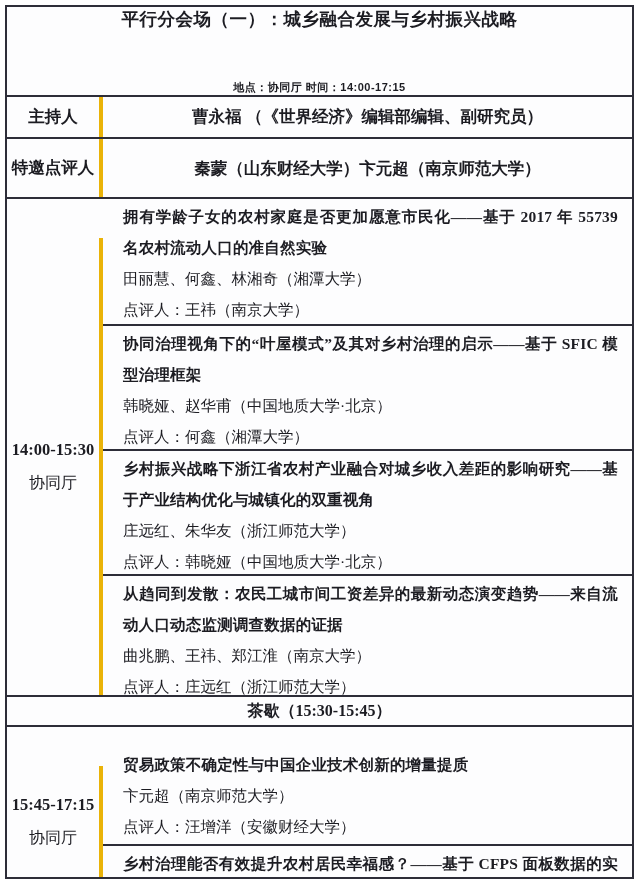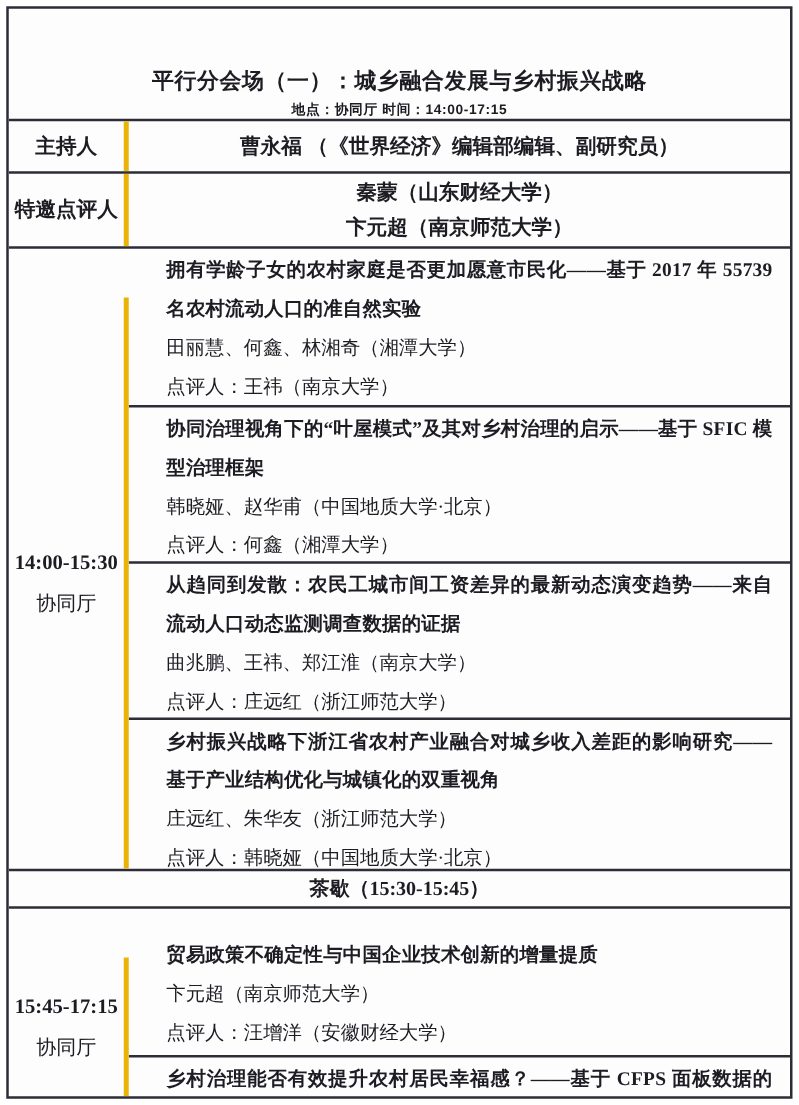--- a/index.html
+++ b/index.html
@@ -18,21 +18,21 @@
   .row { width: 100%; overflow: hidden; }
   .row + .row { border-top: 2px solid #2d2d38; }
 
   .sans { font-family: "Liberation Sans", "DejaVu Sans", sans-serif; }
   .serif { font-family: "Liberation Serif", "DejaVu Serif", serif; }
 
   
   .header-row {
     height: 88px;
     display: flex; flex-direction: column;
-    align-items: center; justify-content: flex-end;
+    align-items: center; justify-content: space-between;
     gap: 4px;
   }
   .header-title { font-size: 17.5px; font-weight: bold; letter-spacing: 0.5px; }
   .header-subtitle { font-size: 11px; font-weight: bold; letter-spacing: 0.5px; }
 
   
   .two-col { display: flex; }
   .col-left {
     width: 96px; flex: 0 0 96px;
     border-right: 4px solid #eab308;
@@ -44,35 +44,35 @@
 
   .host-row { height: 42px; }
   .host-row .col-right {
     display: flex; align-items: center; justify-content: center;
     font-size: 16.5px; font-weight: bold;
   }
   .left-label { font-size: 16.5px; font-weight: bold; }
 
   .commentators-row { height: 60px; }
   .commentators-row .col-right {
-    display: flex; flex-direction: column;
+    display: flex; flex-direction: row;
     align-items: center; justify-content: center;
     font-size: 16.5px; font-weight: bold; line-height: 28px;
   }
 
   
   .session-row .col-left { gap: 13px; margin-top: 39px; }
   .session-time { font-size: 16.5px; font-weight: bold; font-family: "Liberation Serif", "DejaVu Serif", serif; }
   .session-venue { font-size: 16px; font-family: "Liberation Serif", "DejaVu Serif", serif; }
 
   .session1-row { height: 498px; }
   .session2-row { height: 152px; }
 
   .paper-block {
-    padding: 2px 14px 0 30px;
+    padding: 2px 14px 0 20px;
     line-height: 31px;
     font-size: 15.5px;
     overflow: hidden;
   }
   .paper-block + .paper-block { border-top: 2px solid #2d2d38; }
   .paper-title { font-weight: bold; text-align: justify; letter-spacing: 0.2px; }
   .paper-authors, .paper-discussant { font-weight: normal; }
 
   .s1-p { height: 125px; }
   .s1-p:last-child { height: 123px; }
@@ -126,29 +126,29 @@
         <div class="paper-discussant">点评人：王祎（南京大学）</div>
       </div>
 
       <div class="paper-block s1-p">
         <div class="paper-title">协同治理视角下的“叶屋模式”及其对乡村治理的启示——基于 SFIC 模型治理框架</div>
         <div class="paper-authors">韩晓娅、赵华甫（中国地质大学·北京）</div>
         <div class="paper-discussant">点评人：何鑫（湘潭大学）</div>
       </div>
 
       <div class="paper-block s1-p">
+        <div class="paper-title">乡村振兴战略下浙江省农村产业融合对城乡收入差距的影响研究——基于产业结构优化与城镇化的双重视角</div>
+        <div class="paper-authors">庄远红、朱华友（浙江师范大学）</div>
+        <div class="paper-discussant">点评人：韩晓娅（中国地质大学·北京）</div>
+      </div>
+
+      <div class="paper-block s1-p">
         <div class="paper-title">从趋同到发散：农民工城市间工资差异的最新动态演变趋势——来自流动人口动态监测调查数据的证据</div>
         <div class="paper-authors">曲兆鹏、王祎、郑江淮（南京大学）</div>
         <div class="paper-discussant">点评人：庄远红（浙江师范大学）</div>
-      </div>
-
-      <div class="paper-block s1-p">
-        <div class="paper-title">乡村振兴战略下浙江省农村产业融合对城乡收入差距的影响研究——基于产业结构优化与城镇化的双重视角</div>
-        <div class="paper-authors">庄远红、朱华友（浙江师范大学）</div>
-        <div class="paper-discussant">点评人：韩晓娅（中国地质大学·北京）</div>
       </div>
 
     </div>
   </div>
 
   <div class="row break-row">茶歇（15:30-15:45）</div>
 
   <div class="row two-col session-row session2-row">
     <div class="col-left">
       <span class="session-time">15:45-17:15</span>

